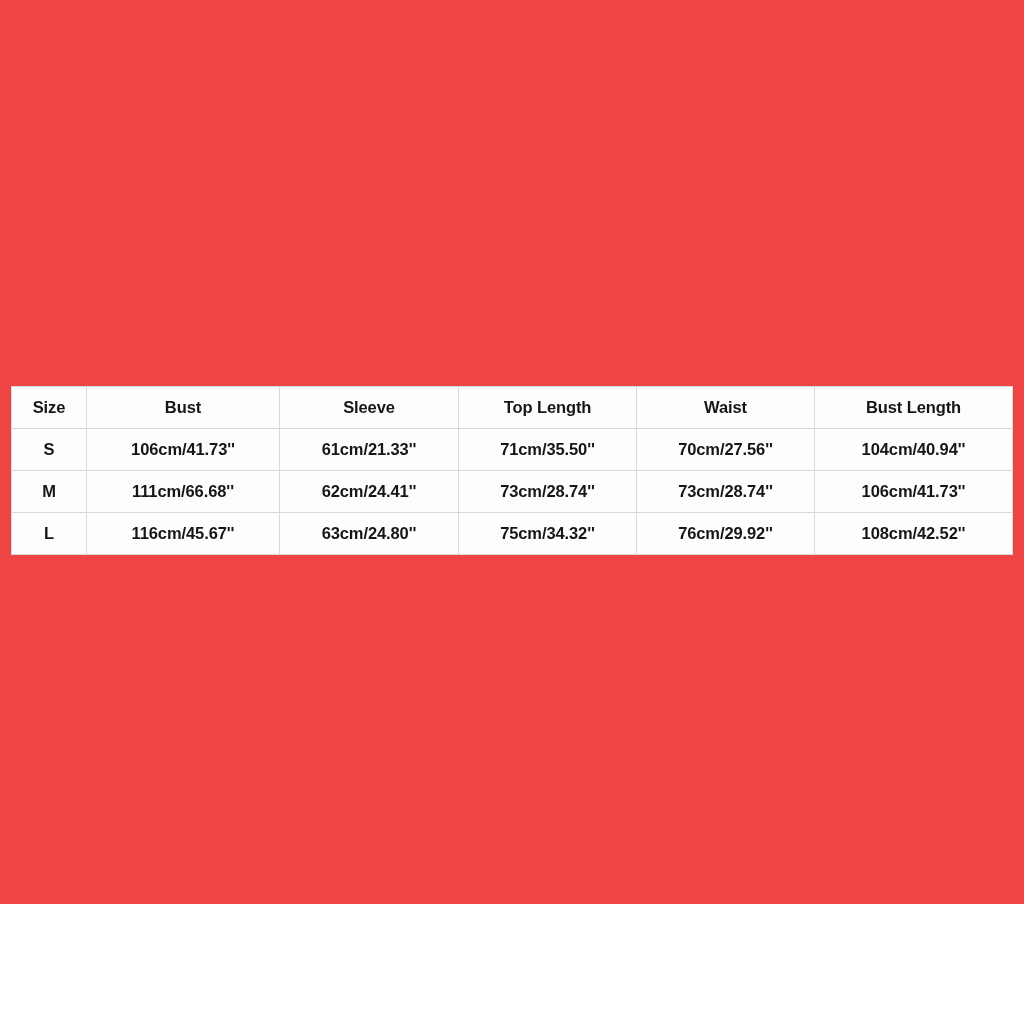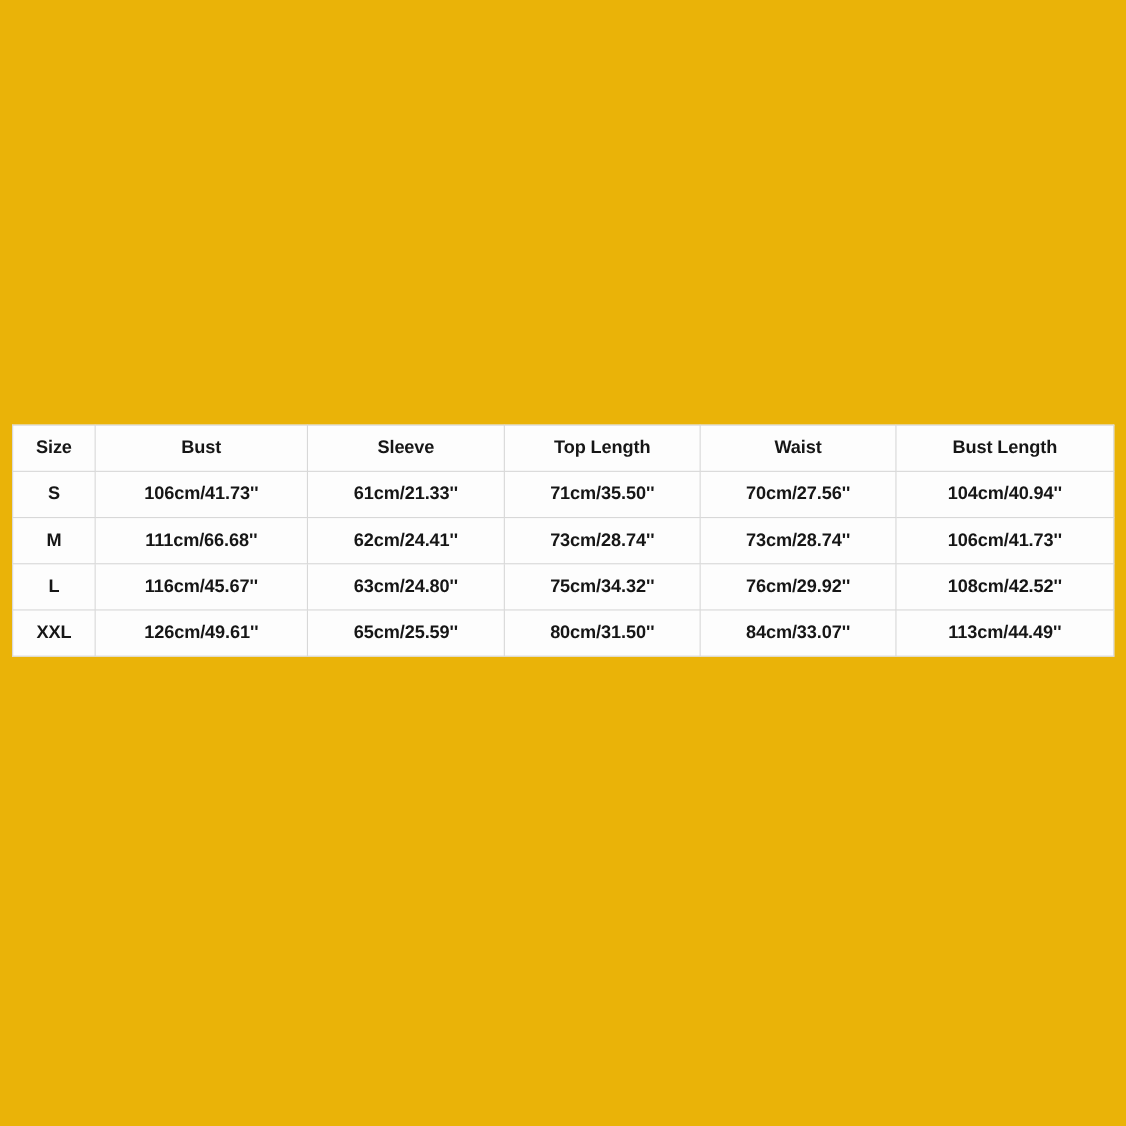--- a/index.html
+++ b/index.html
@@ -9,22 +9,22 @@
   }
   body {
     width: 1024px;
     height: 1024px;
     overflow: hidden;
     font-family: "Liberation Sans", sans-serif;
   }
   #page {
     position: relative;
     width: 1024px;
-    height: 1024px;
-    background: #eab308;
+    height: 904px;
+    background: #ef4444;
   }
   #size-chart-wrap {
     position: absolute;
     left: 11px;
     top: 386px;
     width: 1001px;
   }
   table.size-chart {
     width: 1001px;
     border-collapse: collapse;
@@ -103,25 +103,17 @@
           <td>106cm/41.73''</td>
         </tr>
         <tr>
           <td class="size-cell">L</td>
           <td>116cm/45.67''</td>
           <td>63cm/24.80''</td>
           <td>75cm/34.32''</td>
           <td>76cm/29.92''</td>
           <td>108cm/42.52''</td>
         </tr>
-        <tr>
-          <td class="size-cell">XXL</td>
-          <td>126cm/49.61''</td>
-          <td>65cm/25.59''</td>
-          <td>80cm/31.50''</td>
-          <td>84cm/33.07''</td>
-          <td>113cm/44.49''</td>
-        </tr>
       </tbody>
     </table>
   </div>
 
 </div>
 
 </body></html>

